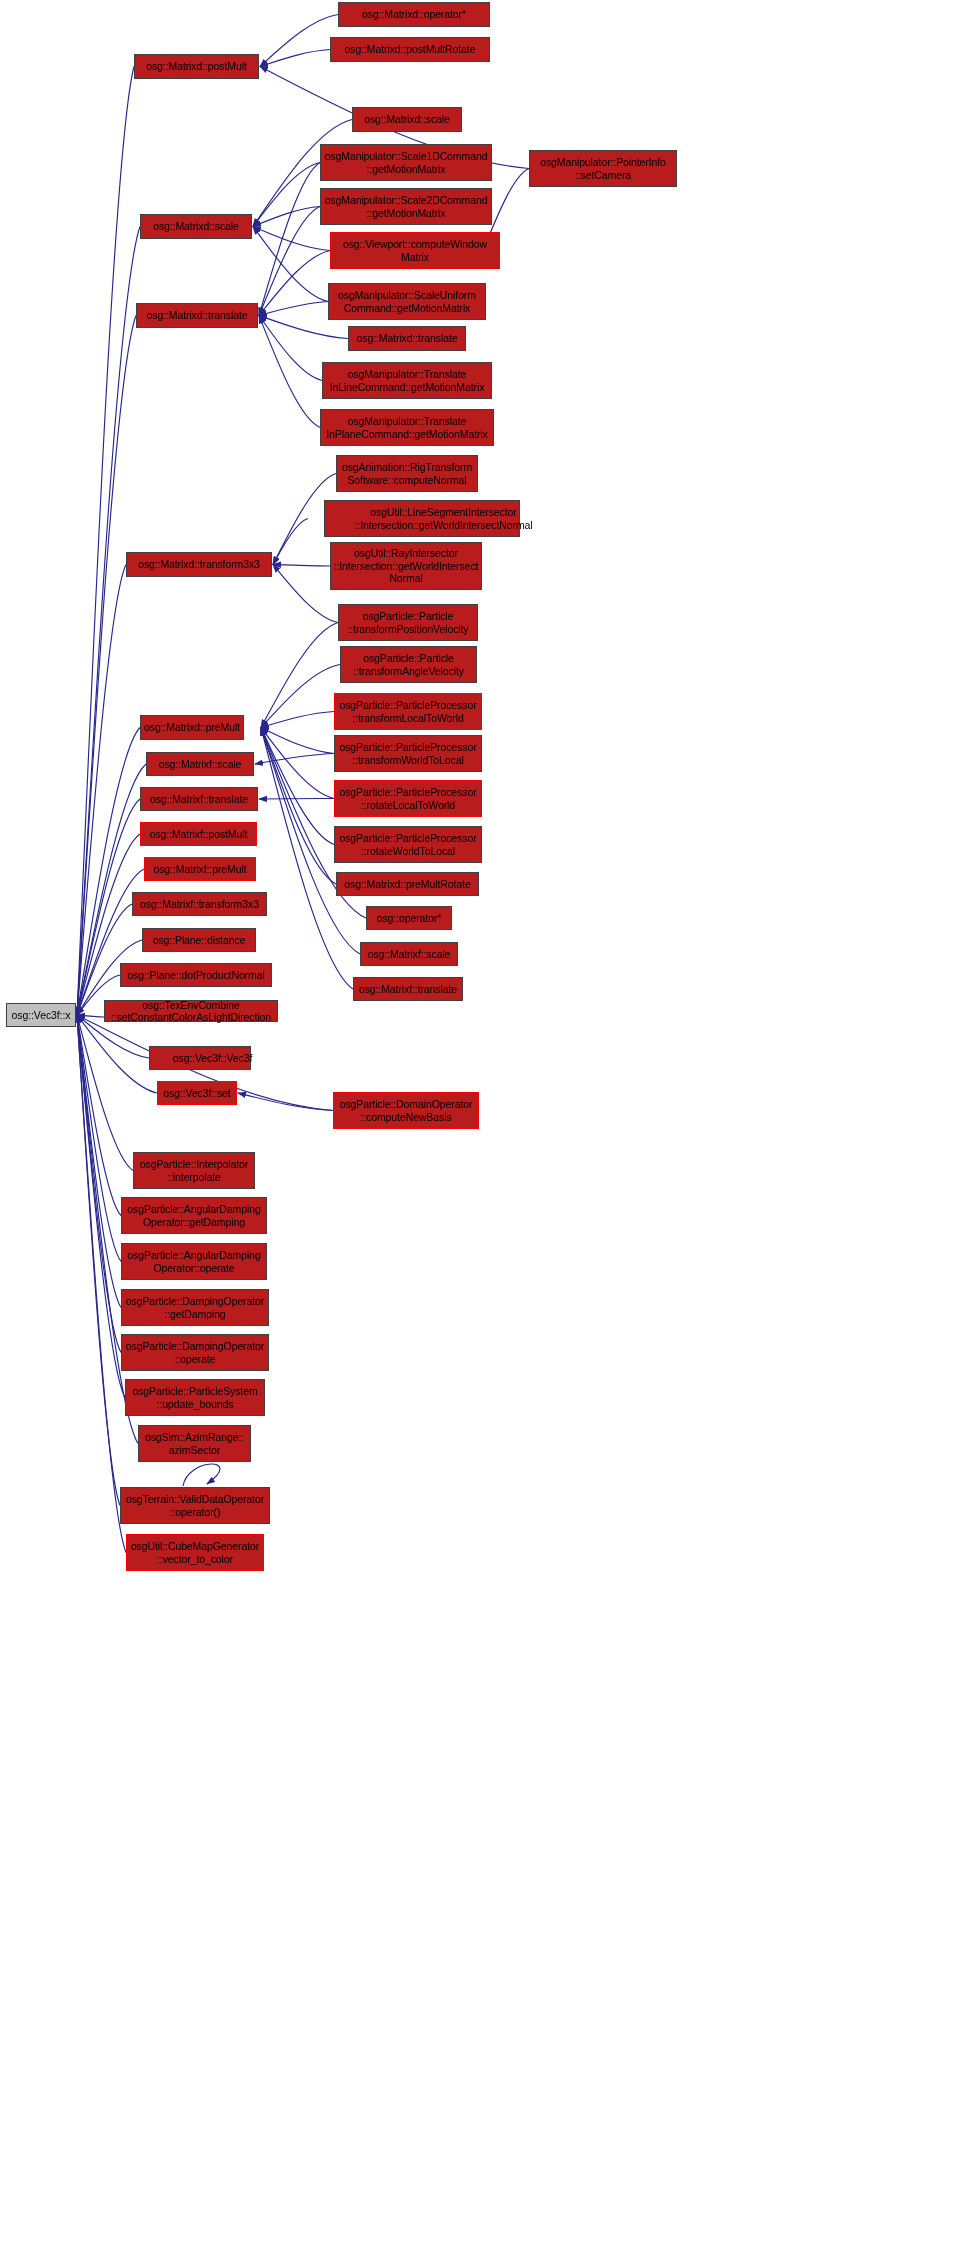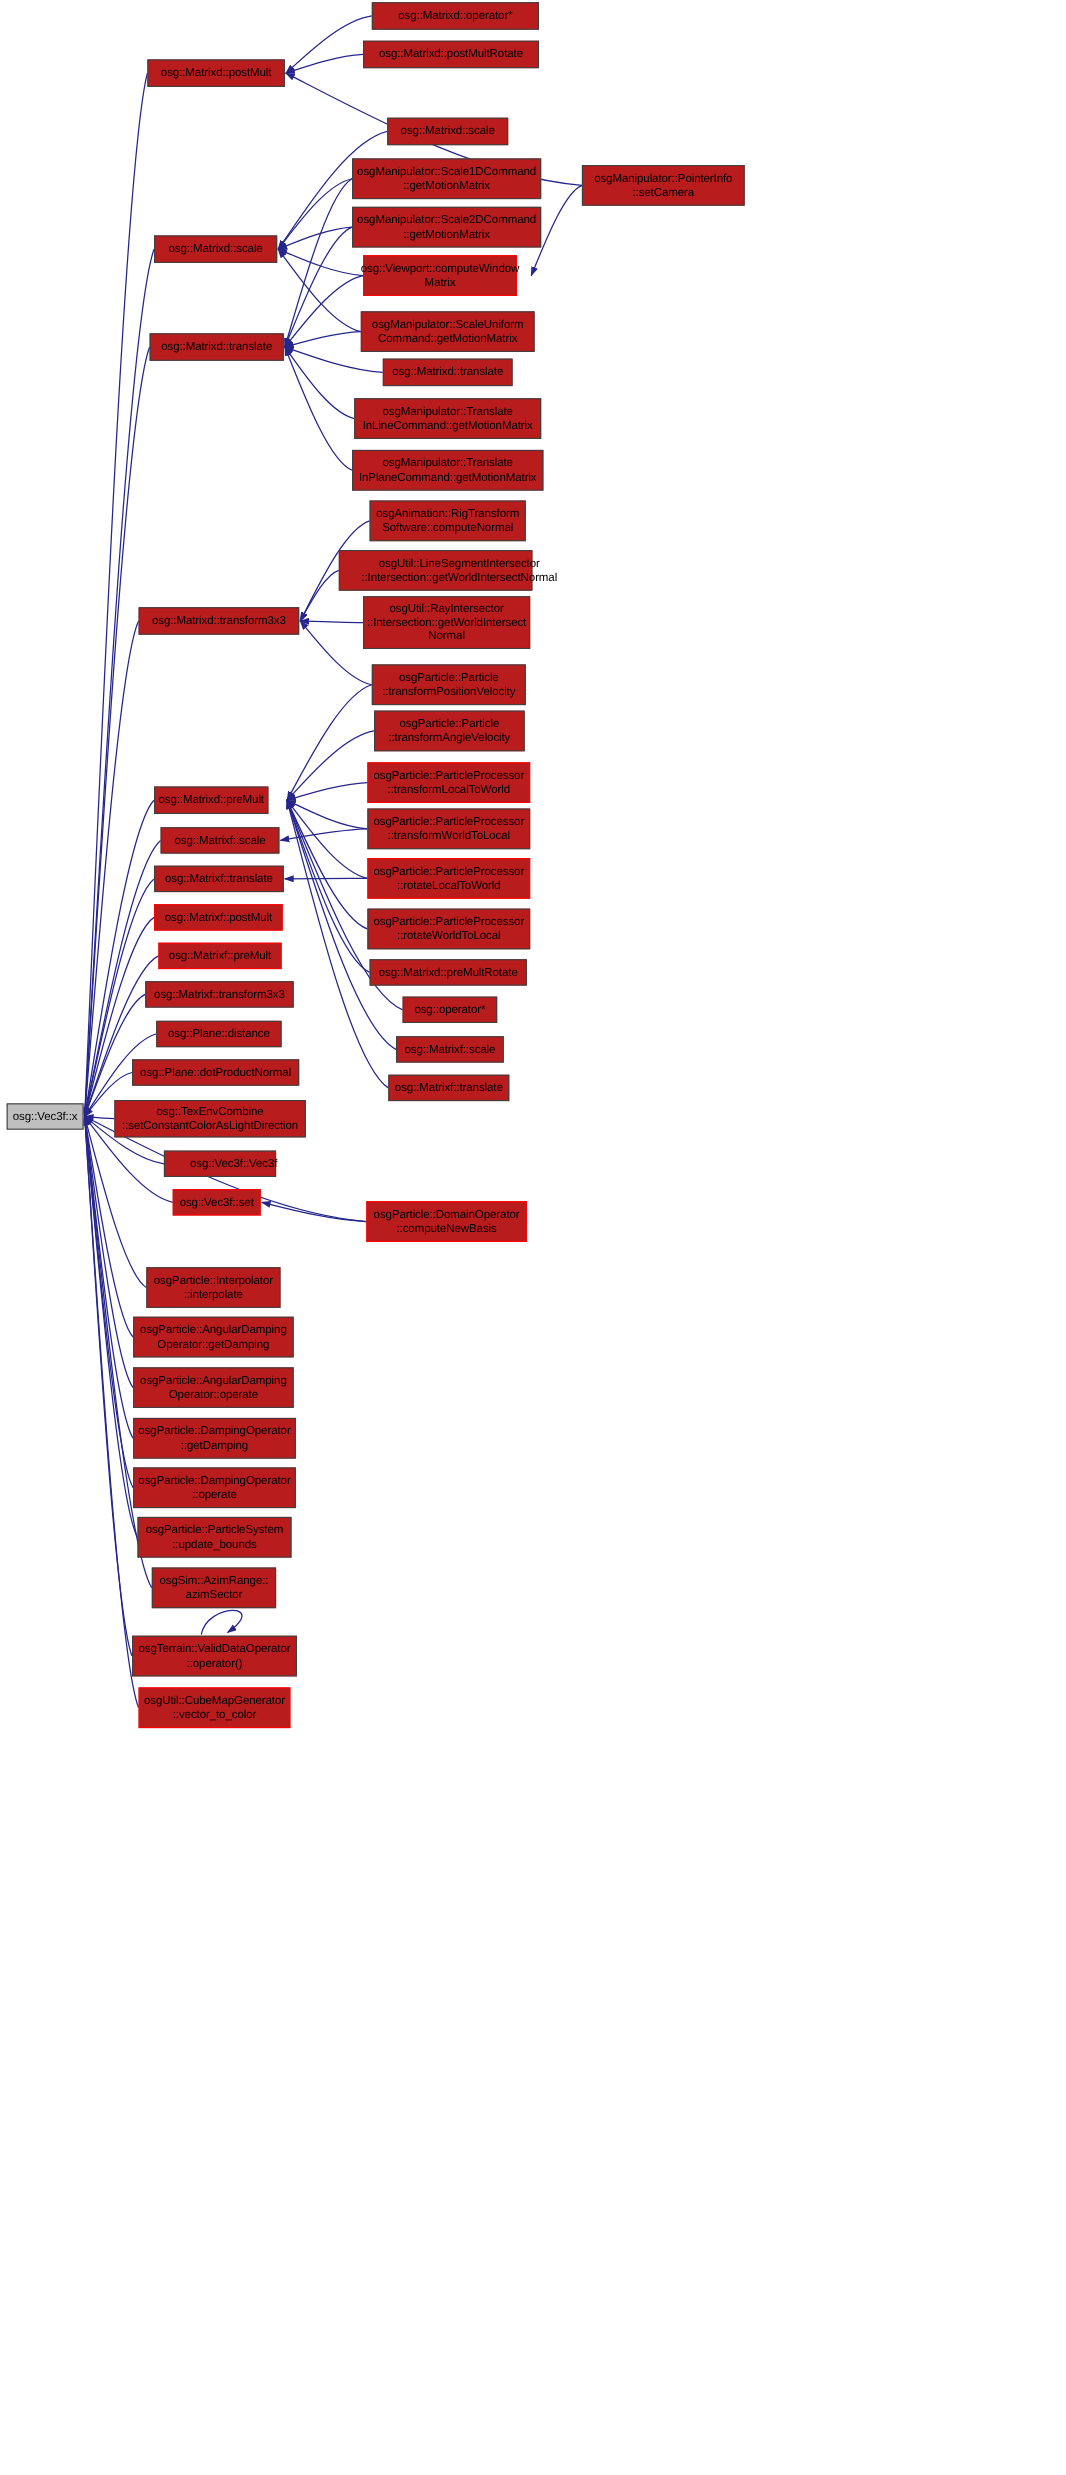--- a/index.html
+++ b/index.html
@@ -127,33 +127,33 @@
     <div class="node" style="left: 330px; top: 37px; width: 160px; height: 25px;">osg::Matrixd::postMultRotate</div>
     <div class="node" style="left: 134px; top: 54px; width: 125px; height: 25px;">osg::Matrixd::postMult</div>
     <div class="node" style="left: 352px; top: 107px; width: 110px; height: 25px;">osg::Matrixd::scale</div>
     <div class="node" style="left: 320px; top: 144px; width: 172px; height: 37px;">osgManipulator::Scale1DCommand
 ::getMotionMatrix</div>
     <div class="node" style="left: 529px; top: 150px; width: 148px; height: 37px;">osgManipulator::PointerInfo
 ::setCamera</div>
     <div class="node" style="left: 320px; top: 188px; width: 172px; height: 37px;">osgManipulator::Scale2DCommand
 ::getMotionMatrix</div>
     <div class="node" style="left: 140px; top: 214px; width: 112px; height: 25px;">osg::Matrixd::scale</div>
-    <div class="node red" style="left: 330px; top: 232px; width: 140px; height: 37px;">osg::Viewport::computeWindow
+    <div class="node red" style="left: 330px; top: 232px; width: 170px; height: 37px;">osg::Viewport::computeWindow
 Matrix</div>
     <div class="node" style="left: 328px; top: 283px; width: 158px; height: 37px;">osgManipulator::ScaleUniform
 Command::getMotionMatrix</div>
     <div class="node" style="left: 136px; top: 303px; width: 122px; height: 25px;">osg::Matrixd::translate</div>
     <div class="node" style="left: 348px; top: 326px; width: 118px; height: 25px;">osg::Matrixd::translate</div>
     <div class="node" style="left: 322px; top: 362px; width: 170px; height: 37px;">osgManipulator::Translate
 InLineCommand::getMotionMatrix</div>
     <div class="node" style="left: 320px; top: 409px; width: 174px; height: 37px;">osgManipulator::Translate
 InPlaneCommand::getMotionMatrix</div>
     <div class="node" style="left: 336px; top: 455px; width: 142px; height: 37px;">osgAnimation::RigTransform
 Software::computeNormal</div>
-    <div class="node" style="left: 308px; top: 500px; width: 176px; height: 37px; padding-left: 46px;">osgUtil::LineSegmentIntersector
+    <div class="node" style="left: 324px; top: 500px; width: 196px; height: 37px; padding-left: 46px;">osgUtil::LineSegmentIntersector
 ::Intersection::getWorldIntersectNormal</div>
     <div class="node" style="left: 330px; top: 542px; width: 152px; height: 48px;">osgUtil::RayIntersector
 ::Intersection::getWorldIntersect
 Normal</div>
     <div class="node" style="left: 126px; top: 552px; width: 146px; height: 25px;">osg::Matrixd::transform3x3</div>
     <div class="node" style="left: 338px; top: 604px; width: 140px; height: 37px;">osgParticle::Particle
 ::transformPositionVelocity</div>
     <div class="node" style="left: 340px; top: 646px; width: 137px; height: 37px;">osgParticle::Particle
 ::transformAngleVelocity</div>
     <div class="node red" style="left: 334px; top: 693px; width: 148px; height: 37px;">osgParticle::ParticleProcessor
@@ -170,21 +170,21 @@
 ::rotateWorldToLocal</div>
     <div class="node red" style="left: 144px; top: 857px; width: 112px; height: 24px;">osg::Matrixf::preMult</div>
     <div class="node" style="left: 336px; top: 872px; width: 143px; height: 24px;">osg::Matrixd::preMultRotate</div>
     <div class="node" style="left: 132px; top: 892px; width: 135px; height: 24px;">osg::Matrixf::transform3x3</div>
     <div class="node" style="left: 366px; top: 906px; width: 86px; height: 24px;">osg::operator*</div>
     <div class="node" style="left: 142px; top: 928px; width: 114px; height: 24px;">osg::Plane::distance</div>
     <div class="node" style="left: 360px; top: 942px; width: 98px; height: 24px;">osg::Matrixf::scale</div>
     <div class="node" style="left: 120px; top: 963px; width: 152px; height: 24px;">osg::Plane::dotProductNormal</div>
     <div class="node" style="left: 353px; top: 977px; width: 110px; height: 24px;">osg::Matrixf::translate</div>
     <div class="node current" style="left: 6px; top: 1003px; width: 70px; height: 24px;">osg::Vec3f::x</div>
-    <div class="node" style="left: 104px; top: 1000px; width: 174px; height: 34px;">osg::TexEnvCombine
+    <div class="node" style="left: 104px; top: 1000px; width: 174px; height: 22px;">osg::TexEnvCombine
 ::setConstantColorAsLightDirection</div>
     <div class="node" style="left: 149px; top: 1046px; width: 102px; height: 24px; padding-left: 28px;">osg::Vec3f::Vec3f</div>
     <div class="node red" style="left: 157px; top: 1081px; width: 80px; height: 24px;">osg::Vec3f::set</div>
     <div class="node red" style="left: 333px; top: 1092px; width: 146px; height: 37px;">osgParticle::DomainOperator
 ::computeNewBasis</div>
     <div class="node" style="left: 133px; top: 1152px; width: 122px; height: 37px;">osgParticle::Interpolator
 ::interpolate</div>
     <div class="node" style="left: 121px; top: 1197px; width: 146px; height: 37px;">osgParticle::AngularDamping
 Operator::getDamping</div>
     <div class="node" style="left: 121px; top: 1243px; width: 146px; height: 37px;">osgParticle::AngularDamping

